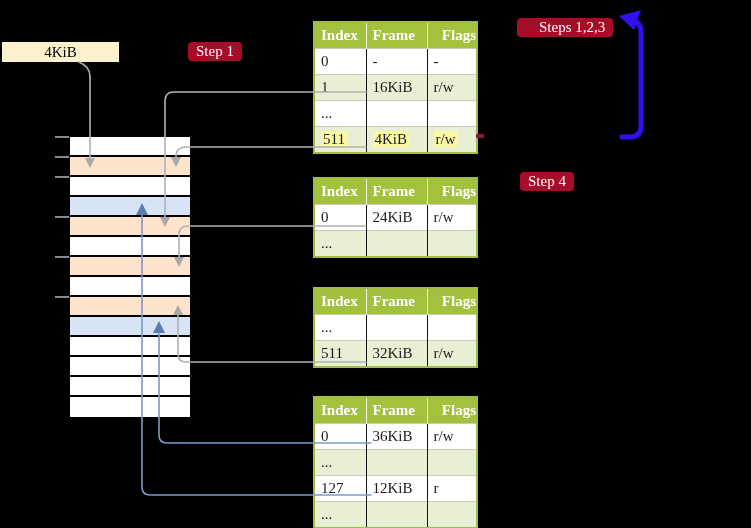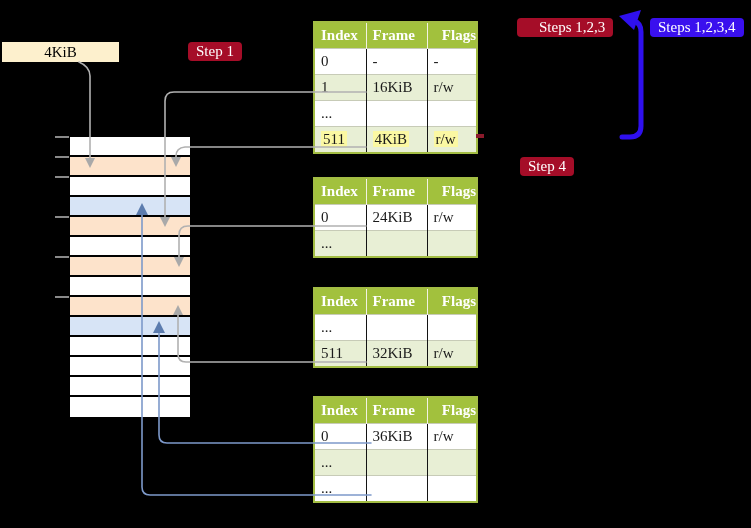--- a/index.html
+++ b/index.html
@@ -53,22 +53,21 @@
 </style>
 </head>
 <body>
 
 <div class="canvas">
 
   <div class="box-label" style="left:2px;top:42px;width:117px;height:20px;">4KiB</div>
 
   <div class="badge red" style="left:188px;top:42px;">Step 1</div>
   <div class="badge red" style="left:517px;top:18px;padding-left:22px;">Steps 1,2,3</div>
-  <div class="badge blue" style="left:650px;top:18px;">Steps 1,2,3,4</div>
-  <div class="badge red" style="left:520px;top:157px;">Step 4</div>
+  <div class="badge red" style="left:520px;top:172px;">Step 4</div>
 
   <div class="tick" style="top:136px;"></div>
   <div class="tick" style="top:156px;"></div>
   <div class="tick" style="top:176px;"></div>
   <div class="tick" style="top:216px;"></div>
   <div class="tick" style="top:256px;"></div>
   <div class="tick" style="top:296px;"></div>
 
   <div class="mem-col">
     <div class="mem-row free"></div>
@@ -196,20 +195,25 @@
         <td>0</td>
         <td>36KiB</td>
         <td>r/w</td>
       </tr>
       <tr>
         <td>...</td>
         <td></td>
         <td></td>
       </tr>
       <tr>
+        <td>127</td>
+        <td>12KiB</td>
+        <td>r</td>
+      </tr>
+      <tr>
         <td>...</td>
         <td></td>
         <td></td>
       </tr>
     </tbody>
   </table>
 
   <div class="red-dash"></div>
 
   <svg class="overlay" width="751" height="528" viewBox="0 0 751 528">

